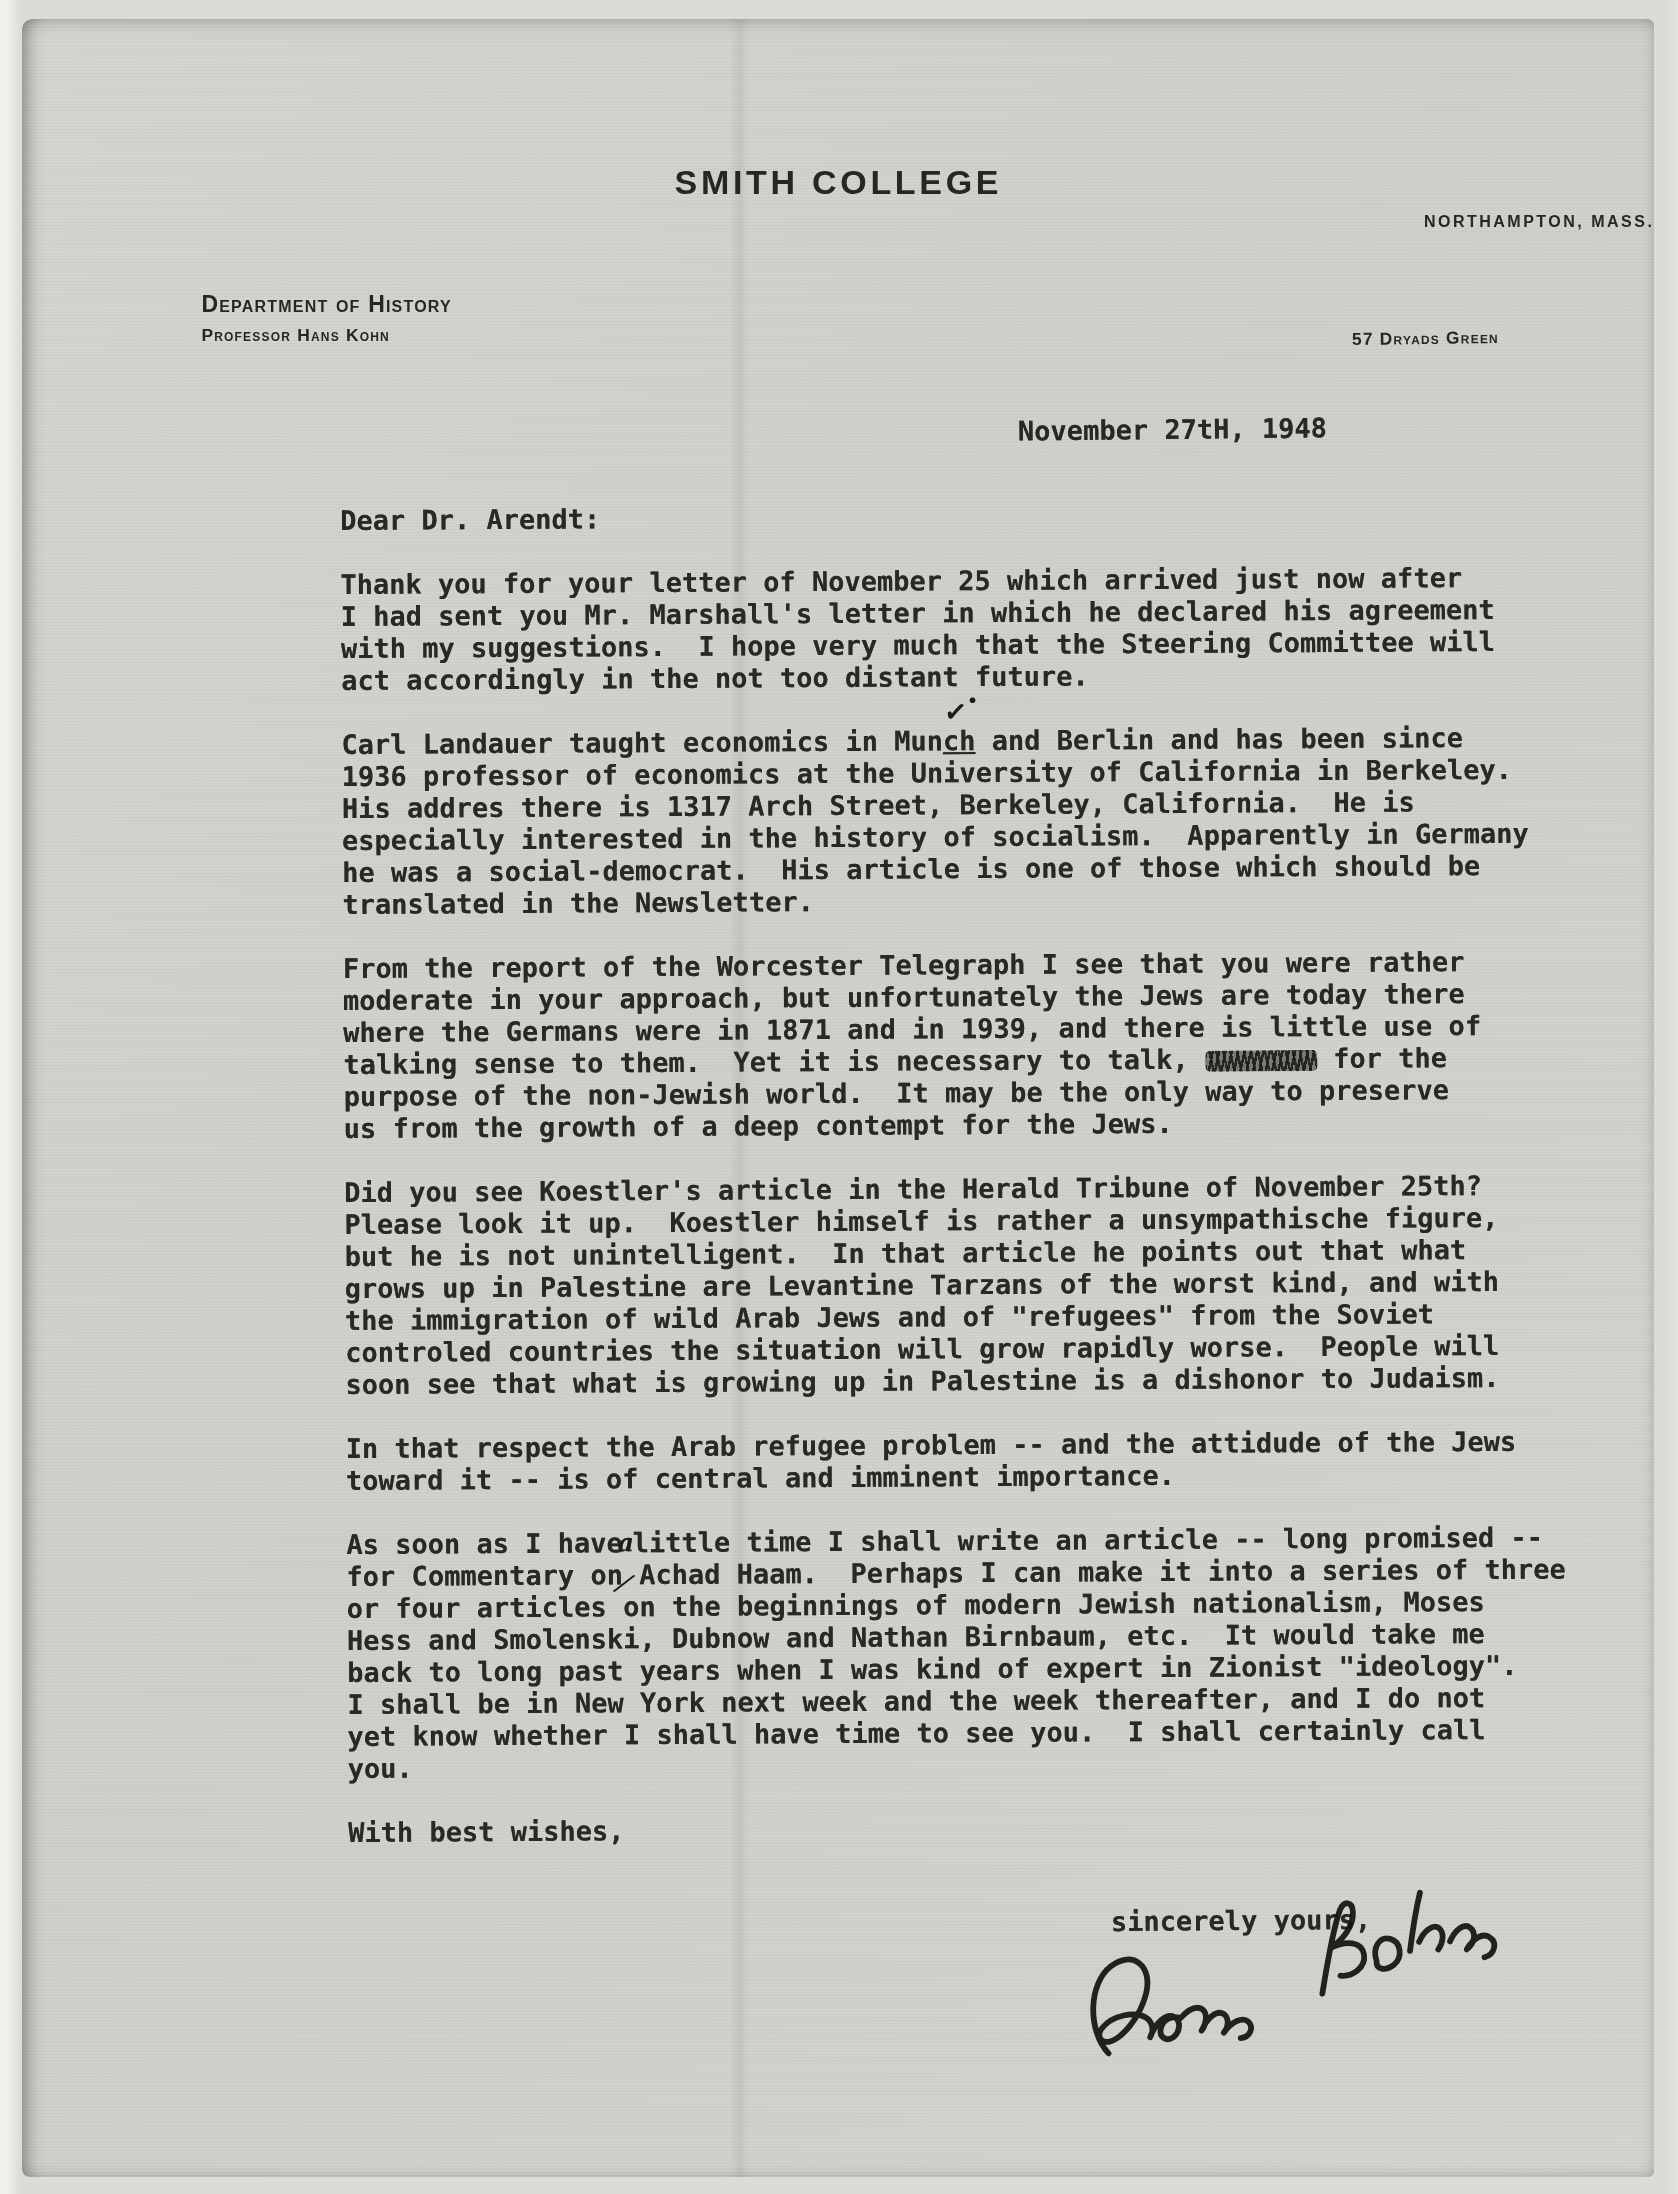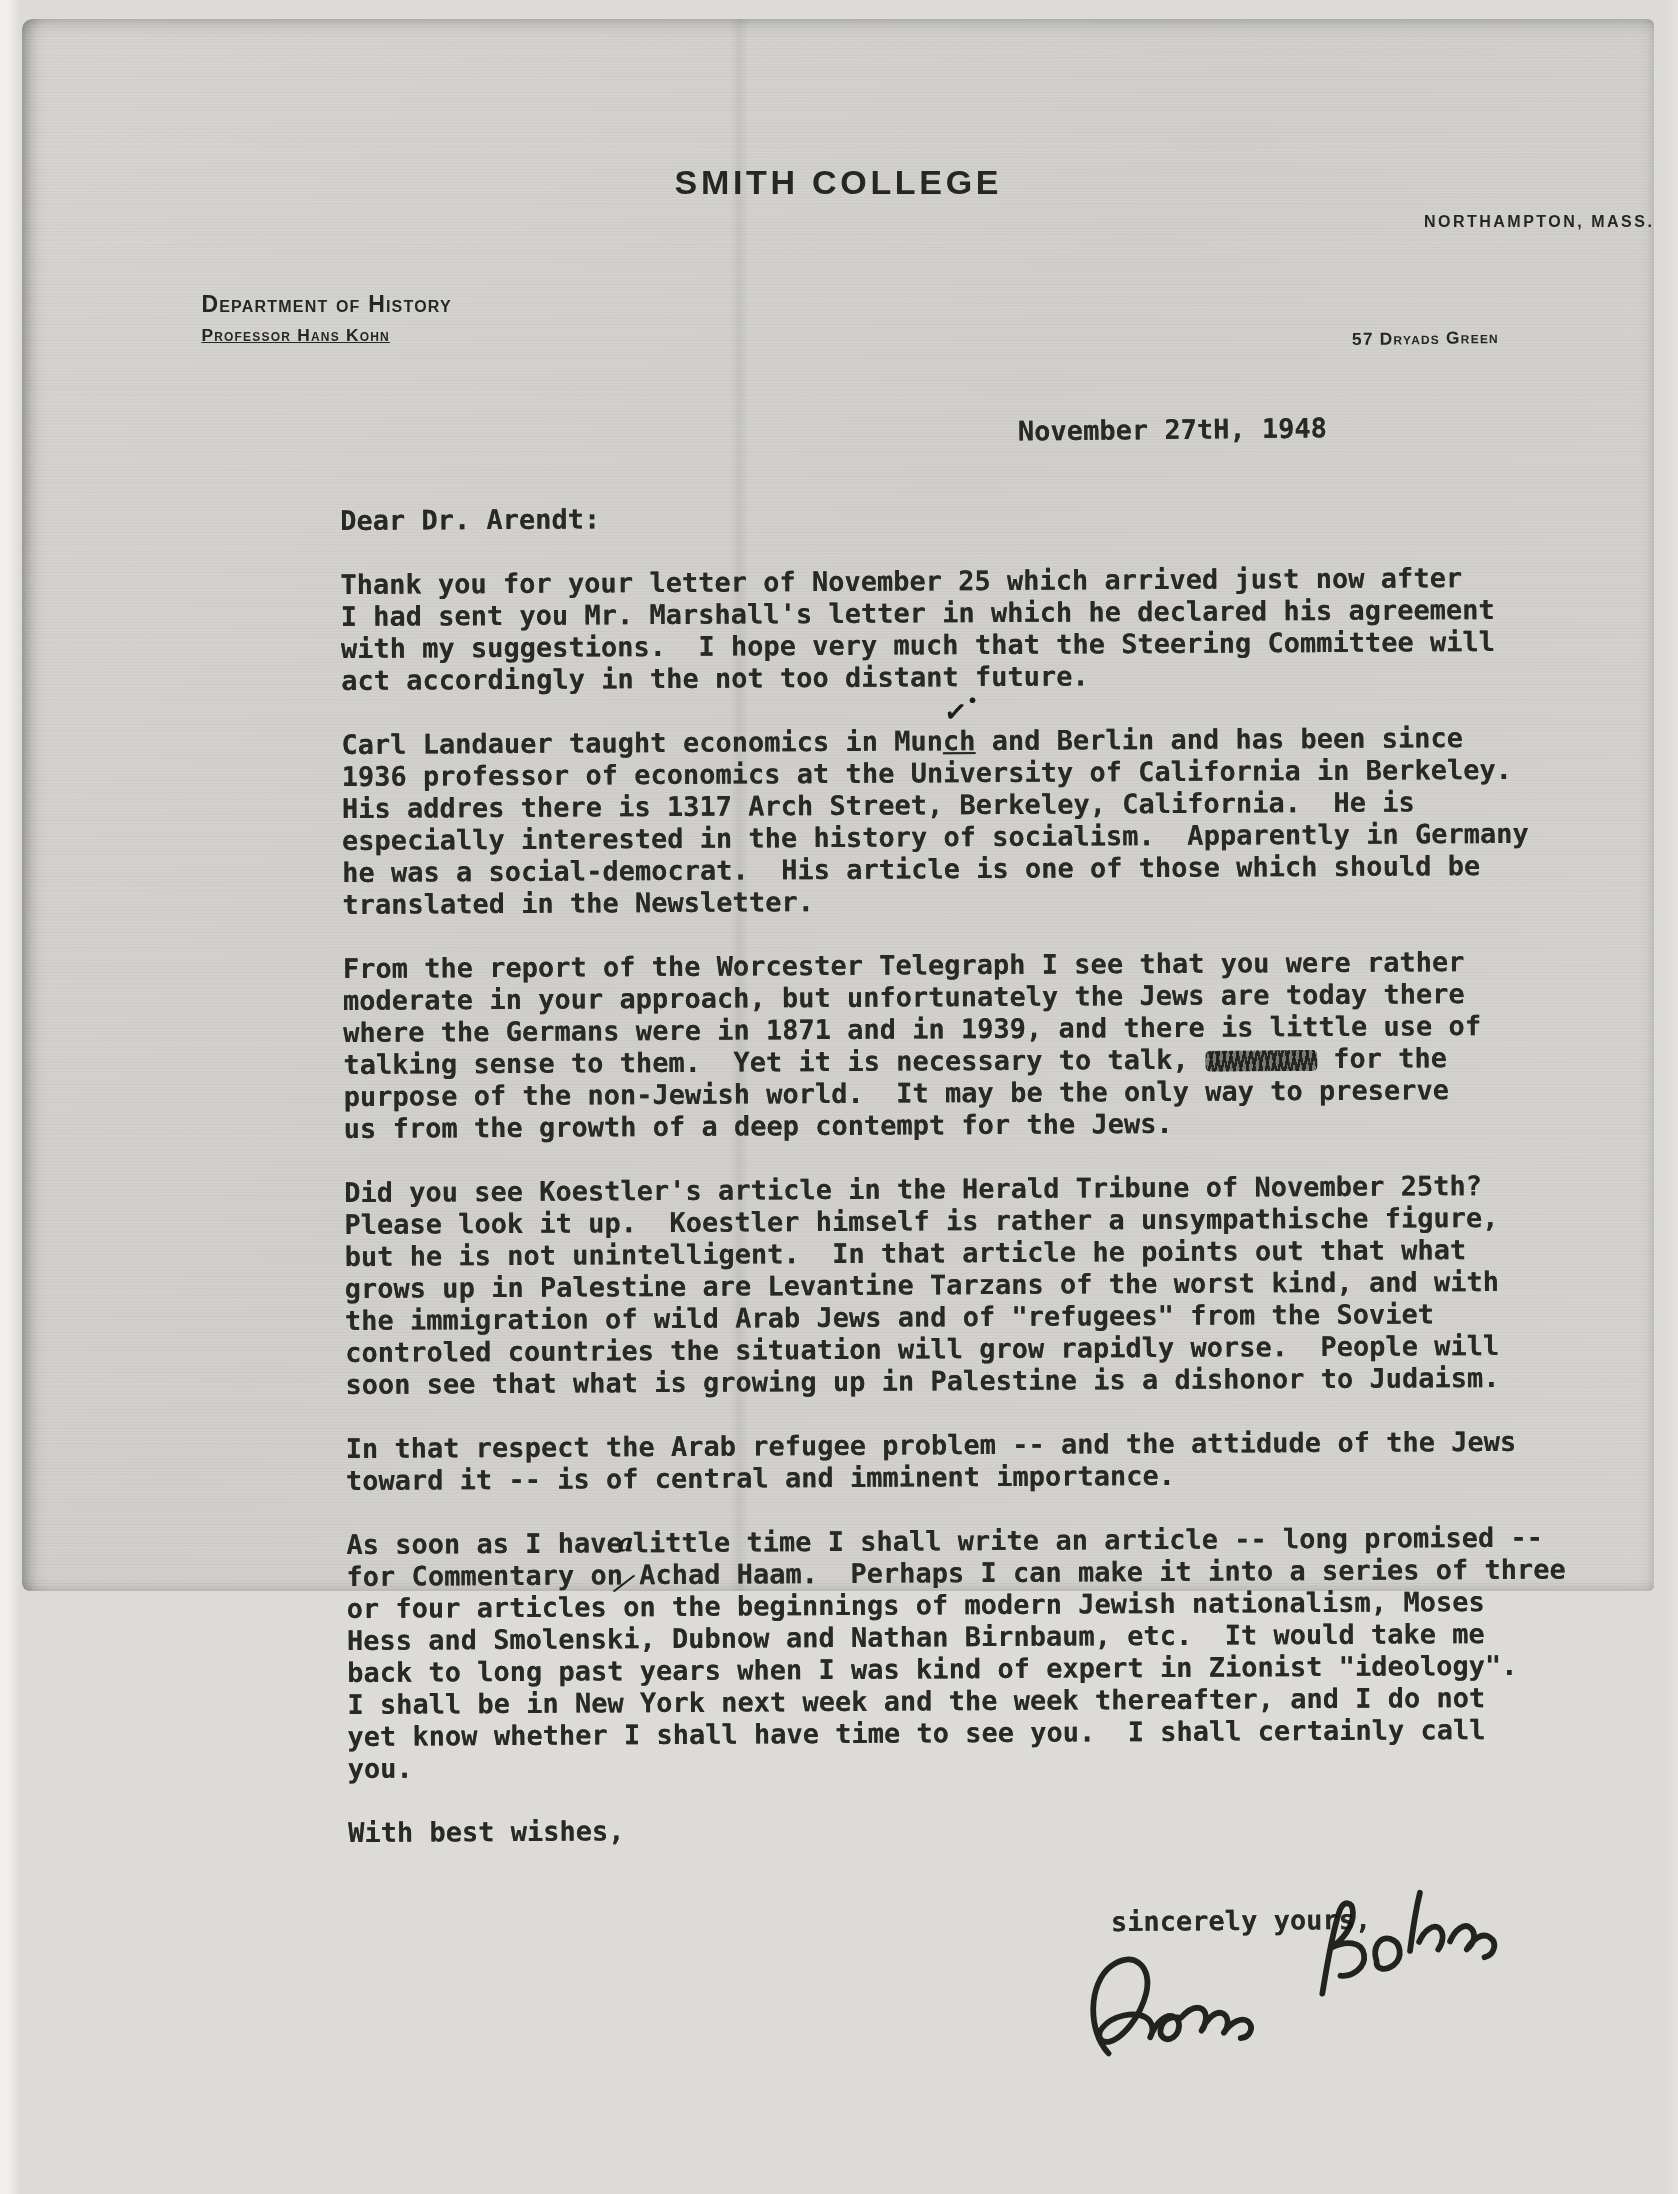--- a/index.html
+++ b/index.html
@@ -2,21 +2,21 @@
 <html style="font-size:10px"><head>
 <meta charset="utf-8">
 <style>
   html,body{margin:0;padding:0;}
   body{
     width:1678px;height:2194px;position:relative;overflow:hidden;
     background:linear-gradient(90deg,#f0efeb 0 7.5px,#dcdbd7 21px,#dcdbd7 calc(100% - 12.4px),#e4e3df 100%);
     font-family:"DejaVu Sans Mono",monospace;
   }
   .paper{
-    position:absolute;left:22.4px;top:18.6px;width:1632px;height:1572px;
+    position:absolute;left:22.4px;top:18.6px;width:1632px;height:2158px;
     background:
       repeating-linear-gradient(0deg, rgba(255,255,255,.06) 0 0.6px, rgba(90,90,88,.035) 1.2px 1.9px, rgba(0,0,0,0) 1.9px 3.1px),
       linear-gradient(128deg,#d4d3cf 0%,#cfceca 45%,#d3d2ce 100%);
     border-radius:10px 6.2px 5px 7.5px;
     box-shadow:
       inset 15px 0 18.6px -11.2px rgba(55,55,53,.5),
       inset 0 13.7px 17.4px -12.4px rgba(110,110,108,.45),
       inset -10px 0 13.7px -10px rgba(120,120,118,.35),
       inset 0 -10px 13.7px -10px rgba(120,120,118,.3);
   }
@@ -24,21 +24,21 @@
     background:linear-gradient(90deg,rgba(0,0,0,0),rgba(105,105,103,.12),rgba(0,0,0,0));}
   
   .lh{color:#262624;font-family:"Liberation Sans",sans-serif;font-weight:bold;}
   .lh-college{position:absolute;left:0;right:0;top:144px;text-align:center;
     font-size:34px;letter-spacing:3.7px;}
   .lh-town{position:absolute;left:0;right:0;top:194px;text-align:right;
     font-size:16px;letter-spacing:2.5px;}
   .lh-dept{position:absolute;left:179px;top:272px;font-size:23px;letter-spacing:1.2px;
     font-variant:small-caps;}
   .lh-prof{position:absolute;left:179px;top:306px;font-size:17.4px;letter-spacing:1.2px;
-    font-variant:small-caps;text-decoration:underline;}
+    font-variant:small-caps;}
   .lh-addr{position:absolute;right:155px;top:309px;font-size:17.4px;letter-spacing:1.2px;
     font-variant:small-caps;transform:rotate(-0.8deg);}
   
   .typed{color:#282826;font-weight:bold;text-shadow:0 0 0.6px rgba(30,30,28,.55);}
   .dateline{position:absolute;left:996px;top:395px;font-size:27px;transform:rotate(-0.6deg);white-space:pre;}
   .body-block{position:absolute;left:318px;top:486px;width:1236px;font-size:27px;
     transform:rotate(-0.35deg);transform-origin:left top;}
   .tline{white-space:pre;line-height:32px;height:32px;}
   .blank{height:32px;}
   .u{text-decoration-thickness:1.9px;text-underline-offset:4.3px;}

